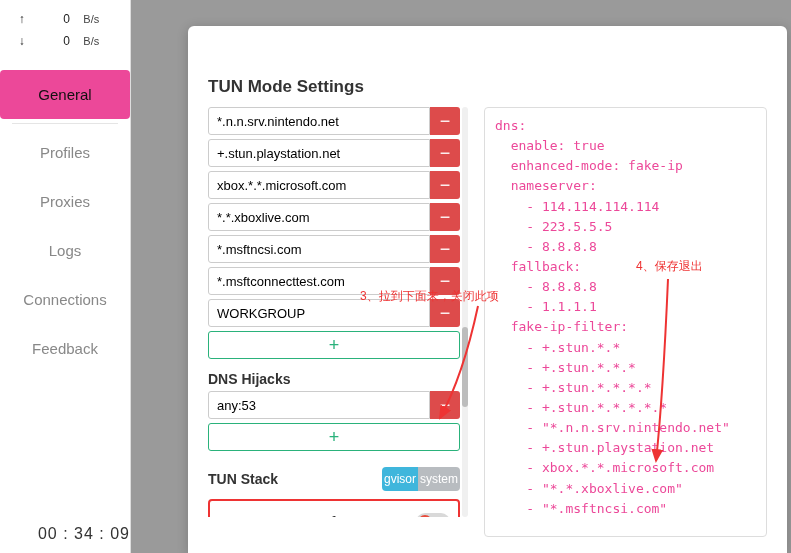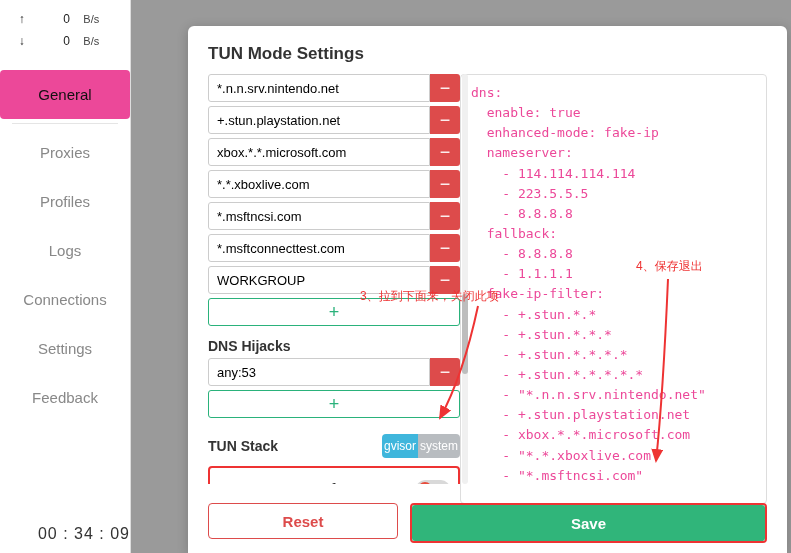--- a/index.html
+++ b/index.html
@@ -14,23 +14,23 @@
   .sidebar { position: absolute; left: 0; top: 70px; width: 130px; text-align: center; }
   .side-item { padding: 16px 0; font-size: 15px; color: #888; cursor: pointer; }
   .side-item.active { color: #111; font-weight: 500; background: #ec4899; border-radius: 4px; }
   .side-divider { height: 1px; background: #e5e5e5; margin: 4px 12px; }
 
   .timer { position: absolute; left: 0; bottom: 10px; width: 130px; text-align: right; font-size: 16px; letter-spacing: 1px; color: #333; }
 
   .main-bg { position: absolute; left: 130px; top: 0; right: 0; bottom: 0; background: #9a9a9a; border-left: 1px solid #ddd; }
 
   .modal { position: absolute; left: 188px; top: 26px; right: 4px; bottom: 0; background: #fff; border-radius: 6px 6px 0 0; box-shadow: 0 2px 12px rgba(0,0,0,0.2); padding: 18px 20px 0 20px; overflow: hidden; }
-  .modal h2 { font-size: 17px; font-weight: 700; margin-bottom: 10px; }
+  .modal h2 { font-size: 17px; font-weight: 700; margin-bottom: 10px; margin-top: 33px; }
 
-  .two-col { display: flex; gap: 0; height: 430px; }
+  .two-col { display: flex; gap: 24px; height: 430px; }
   .left-col { width: 252px; position: relative; }
   .scroll-left { height: 410px; overflow-y: hidden; }
   .scrollbar-stub { position: absolute; right: -8px; top: 0; width: 6px; height: 410px; background: #f0f0f0; border-radius: 3px; }
   .scroll-thumb { position: absolute; top: 220px; width: 6px; height: 80px; background: #bdbdbd; border-radius: 3px; }
 
   .field-row { display: flex; margin-bottom: 4px; }
   .field-row input { flex: 1; height: 28px; border: 1px solid #ccc; border-radius: 3px 0 0 3px; padding: 0 8px; font-size: 13px; }
   .del-btn { width: 30px; height: 28px; background: #dd4b4b; border: none; border-radius: 0 3px 3px 0; color: #fff; font-size: 18px; line-height: 26px; cursor: pointer; }
   .add-btn { width: 100%; height: 28px; border: 1px solid #2ab27b; color: #2ab27b; background: #fff; border-radius: 3px; font-size: 18px; line-height: 24px; cursor: pointer; margin-bottom: 8px; }
 
@@ -72,25 +72,24 @@
   <div class="stat-row">
     <span class="arrow">↓</span>
     <span class="val">0</span>
     <span class="unit">B/s</span>
   </div>
 </div>
 
 <div class="sidebar">
   <div class="side-item active">General</div>
   <div class="side-divider"></div>
+  <div class="side-item">Profiles</div>
   <div class="side-item">Proxies</div>
-  <div class="side-item">Profiles</div>
   <div class="side-item">Logs</div>
   <div class="side-item">Connections</div>
-  <div class="side-item">Settings</div>
   <div class="side-item">Feedback</div>
 </div>
 
 <div class="timer">00 : 34 : 09</div>
 
 <div class="main-bg"></div>
 
 <div class="modal">
   <h2>TUN Mode Settings</h2>
 
@@ -173,26 +172,20 @@
     - +.stun.*.*.*
     - +.stun.*.*.*.*
     - +.stun.*.*.*.*.*
     - "*.n.n.srv.nintendo.net"
     - +.stun.playstation.net
     - xbox.*.*.microsoft.com
     - "*.*.xboxlive.com"
     - "*.msftncsi.com"</div>
   </div>
 
-  <div class="footer">
-    <button class="btn-reset">Reset</button>
-    <div class="btn-save-wrap">
-      <button class="btn-save">Save</button>
-    </div>
-  </div>
 
   <div class="anno" style="left:172px; top:262px;">3、拉到下面来，关闭此项</div>
   <div class="anno" style="left:448px; top:232px;">4、保存退出</div>
 
   <svg class="arrows" width="600" height="530">
     <defs>
       <marker id="ah" markerWidth="8" markerHeight="8" refX="6" refY="3" orient="auto">
         <path d="M0,0 L7,3 L0,6 Z" fill="#e33"></path>
       </marker>
     </defs>

